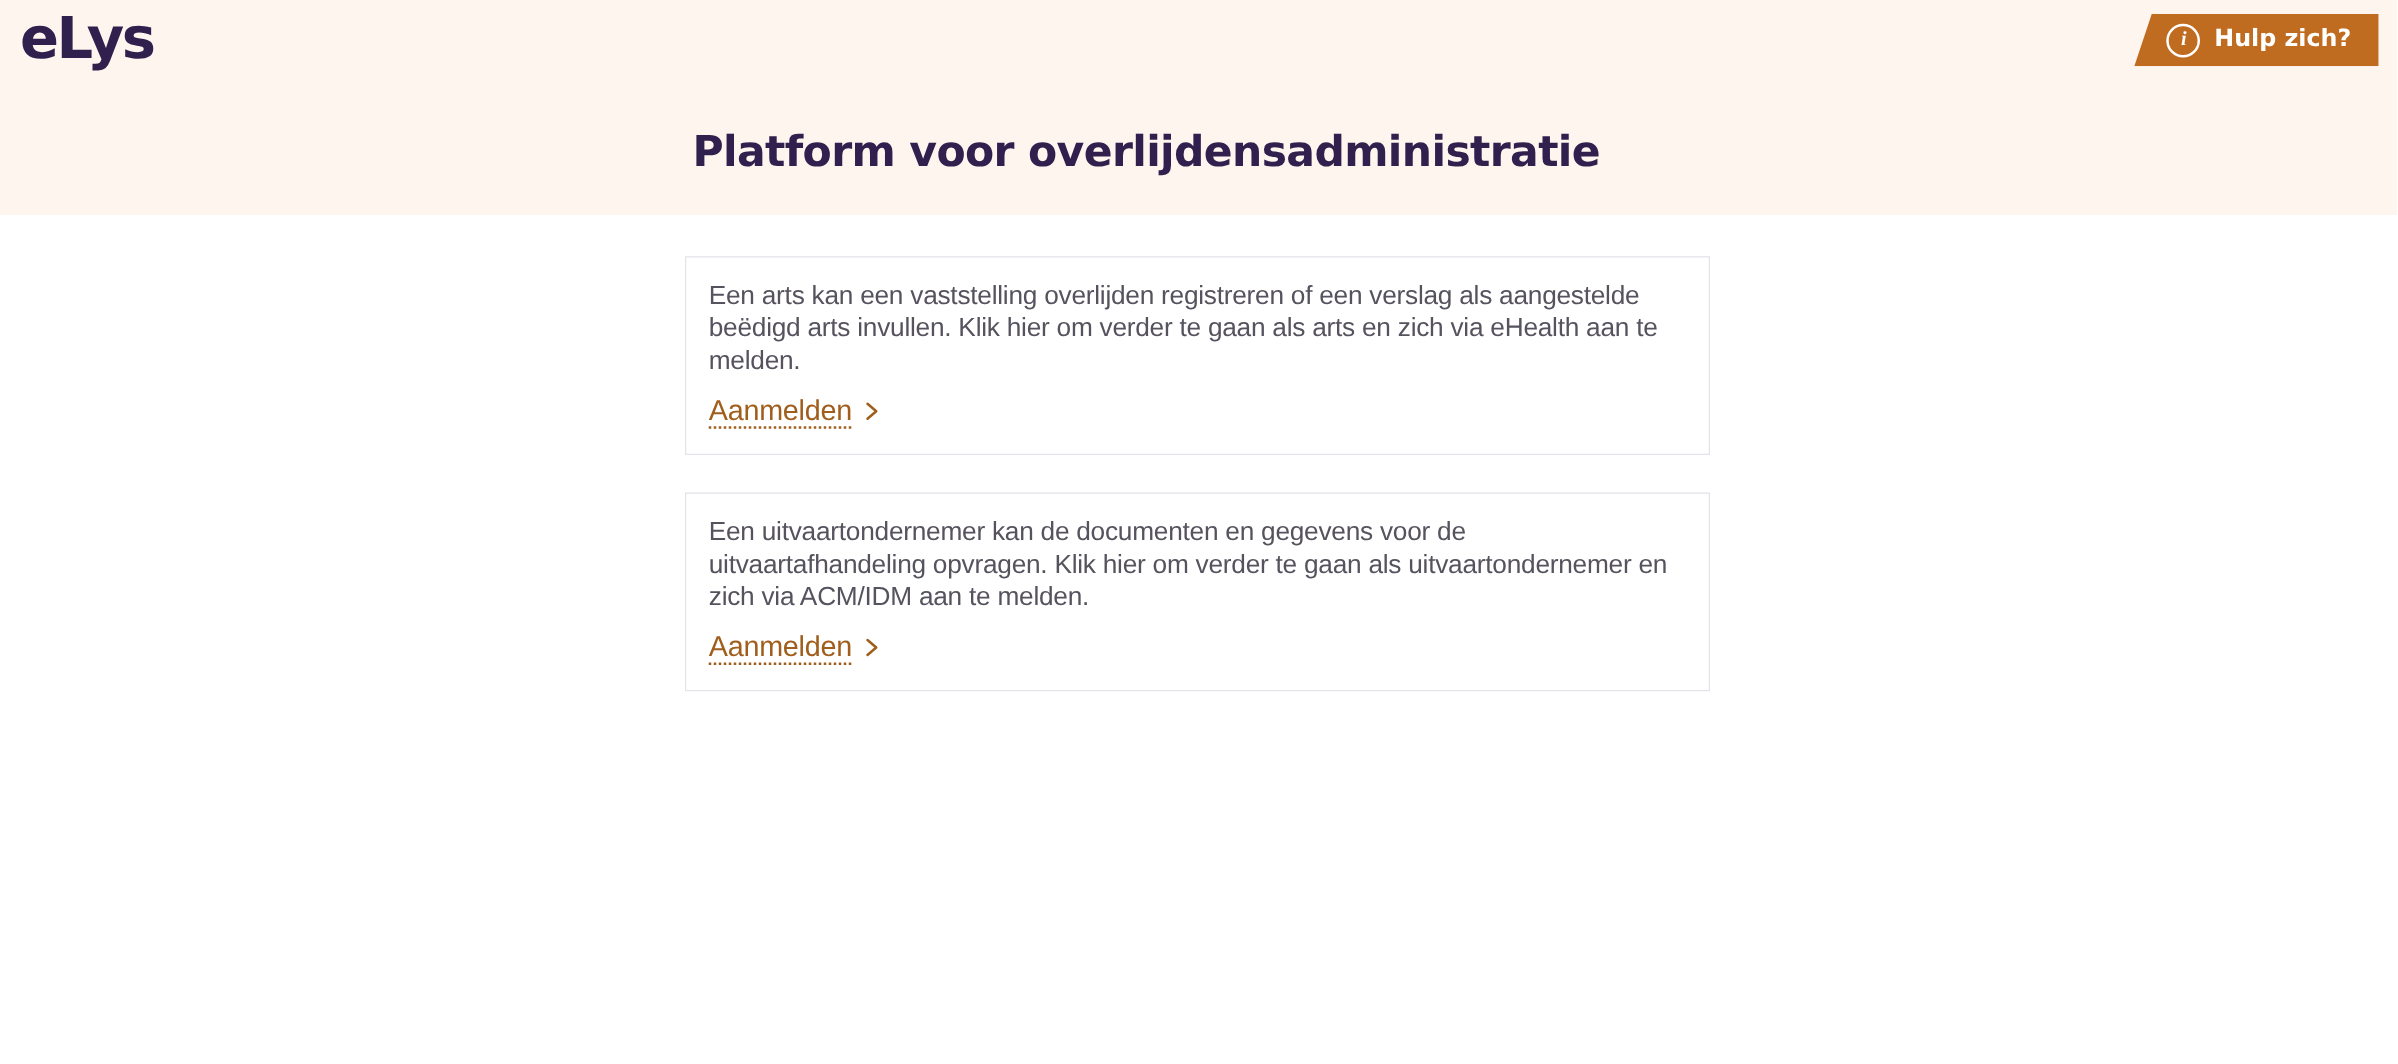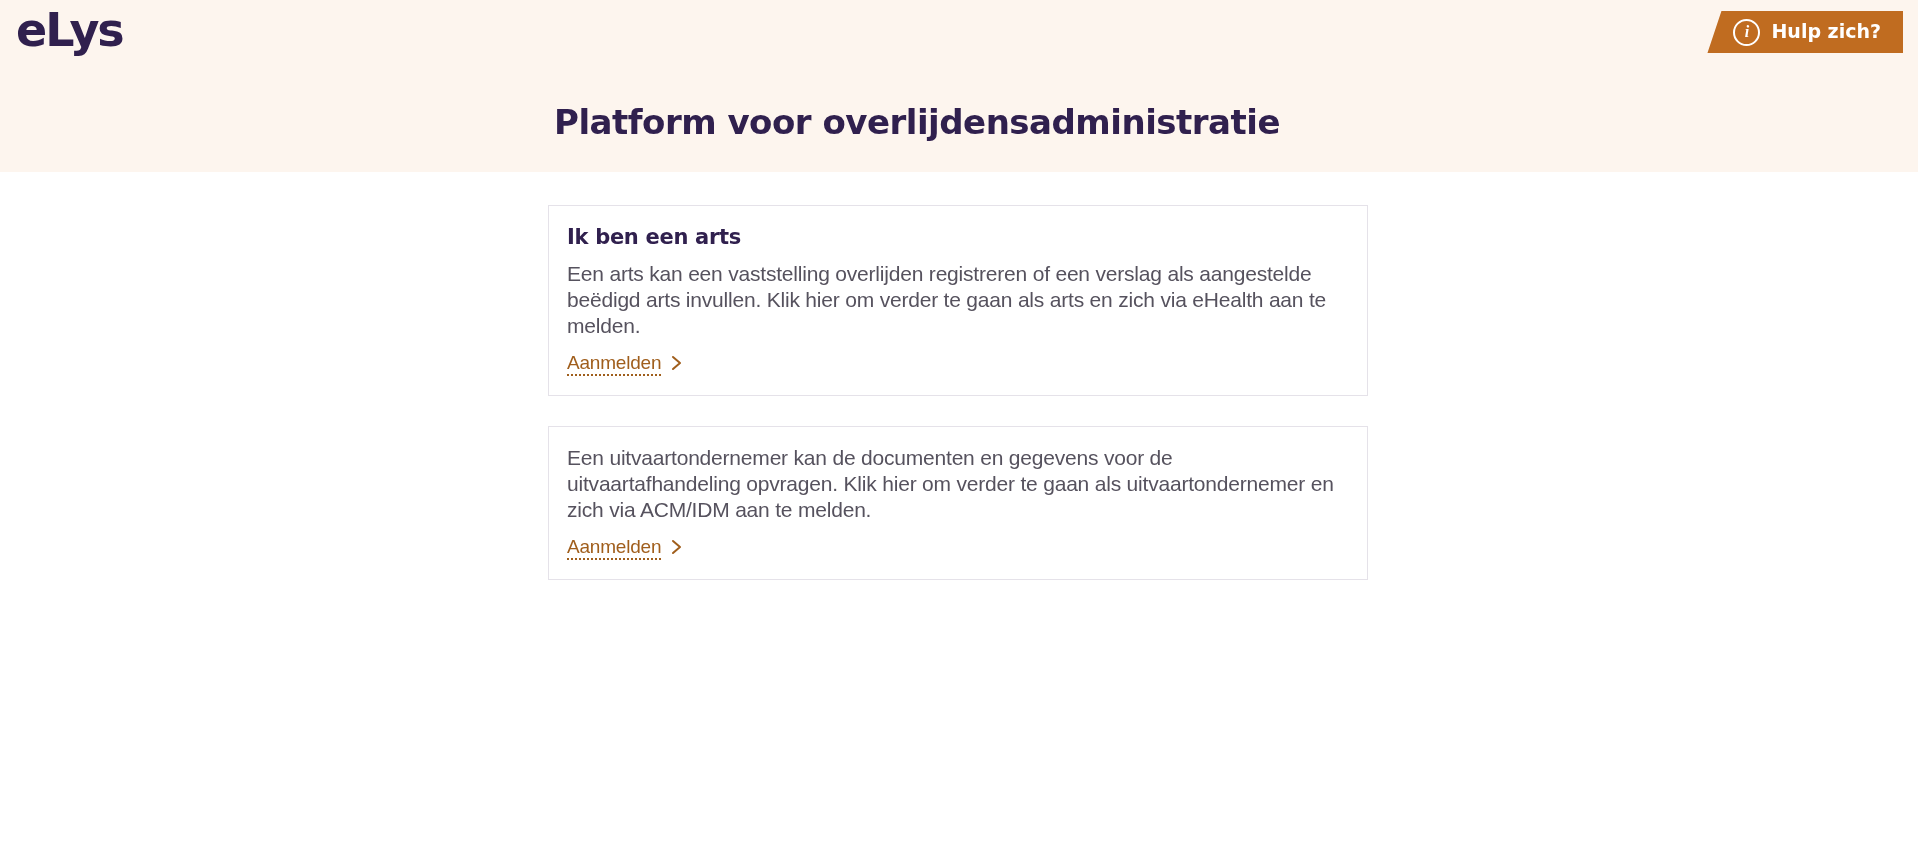--- a/index.html
+++ b/index.html
@@ -123,21 +123,21 @@
     letter-spacing:-0.2px;
     color:#56525E;
     max-width:786px;
     margin-bottom:13px;
   }
   .aanmelden {
     display:inline-flex;
     align-items:center;
     gap:9px;
     color:#A05E1C;
-    font-size:19px;
+    font-size:23px;
     letter-spacing:-0.2px;
     text-decoration:underline dotted;
     text-decoration-thickness:2px;
     text-underline-offset:5px;
     cursor:pointer;
   }
   .chevron { flex:0 0 auto; display:block; }
 </style>
 </head>
 <body>
@@ -151,21 +151,20 @@
   </button>
 
   <div class="hero">
     <h1>Platform voor overlijdensadministratie</h1>
   </div>
 </header>
 
 <main class="main">
 
   <section class="card">
-    <h2>Ik ben een arts</h2>
     <p>Een arts kan een vaststelling overlijden registreren of een verslag als aangestelde beëdigd arts invullen. Klik hier om verder te gaan als arts en zich via eHealth aan te melden.</p>
     <a class="aanmelden">
       <span>Aanmelden</span>
       <svg class="chevron" width="13" height="16" viewBox="0 0 13 16">
         <path d="M3 2 L10 8 L3 14" fill="none" stroke="#A05E1C" stroke-width="2" stroke-linecap="round" stroke-linejoin="round"></path>
       </svg>
     </a>
   </section>
 
   <section class="card">

